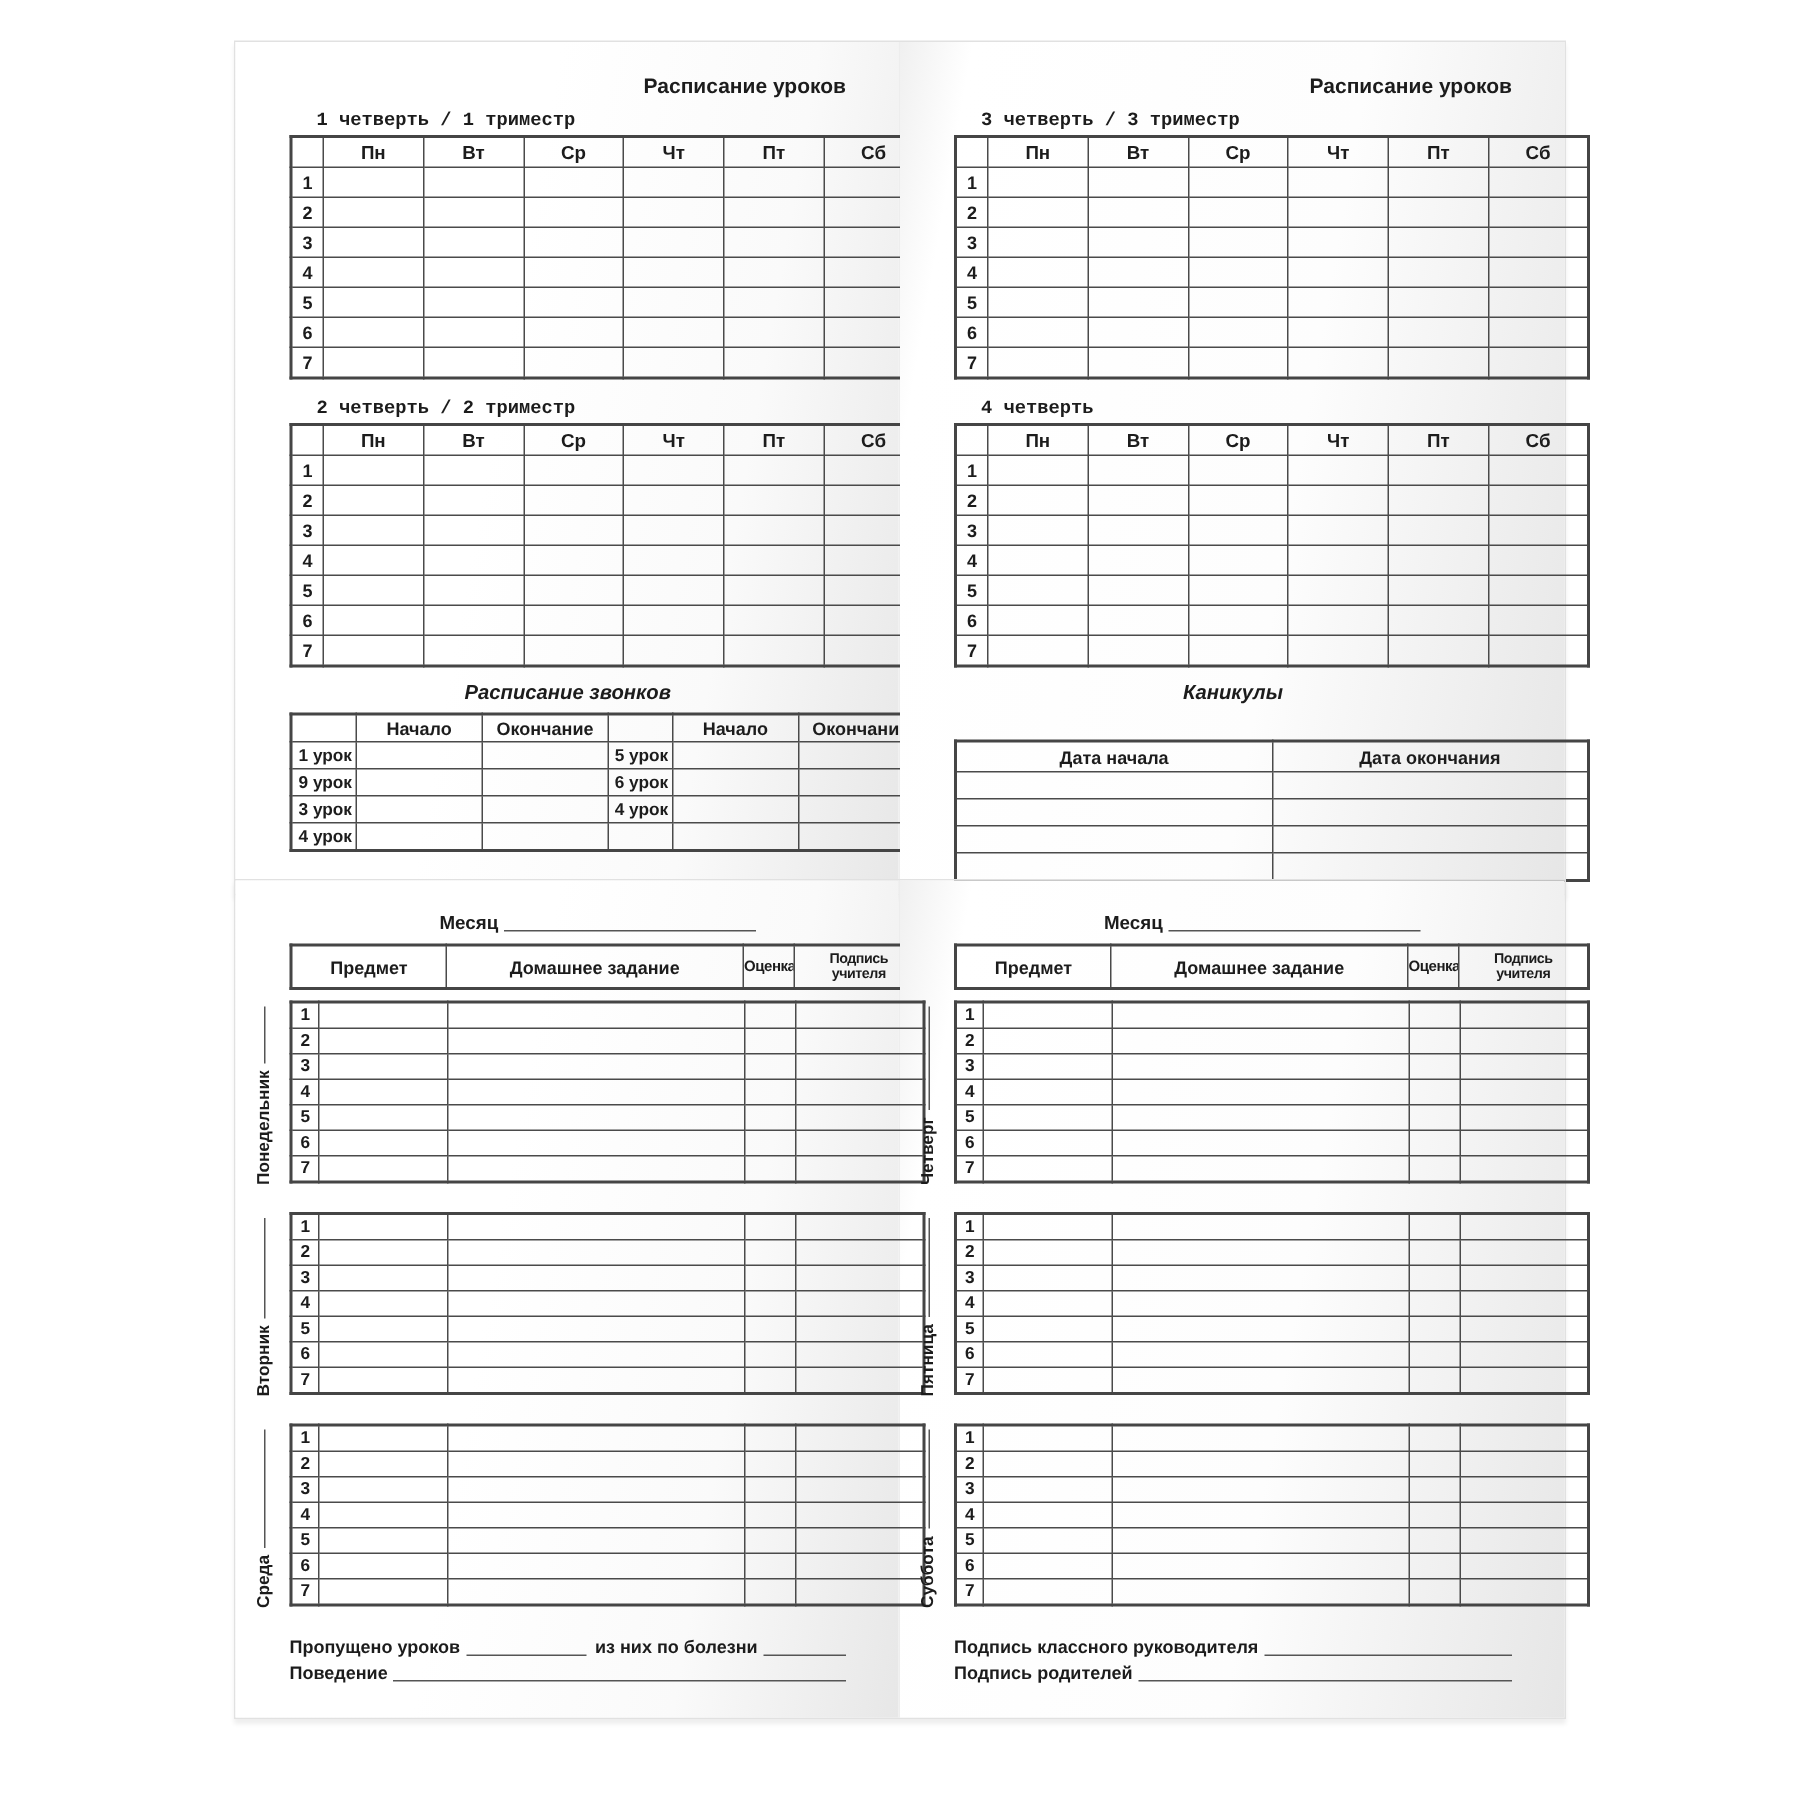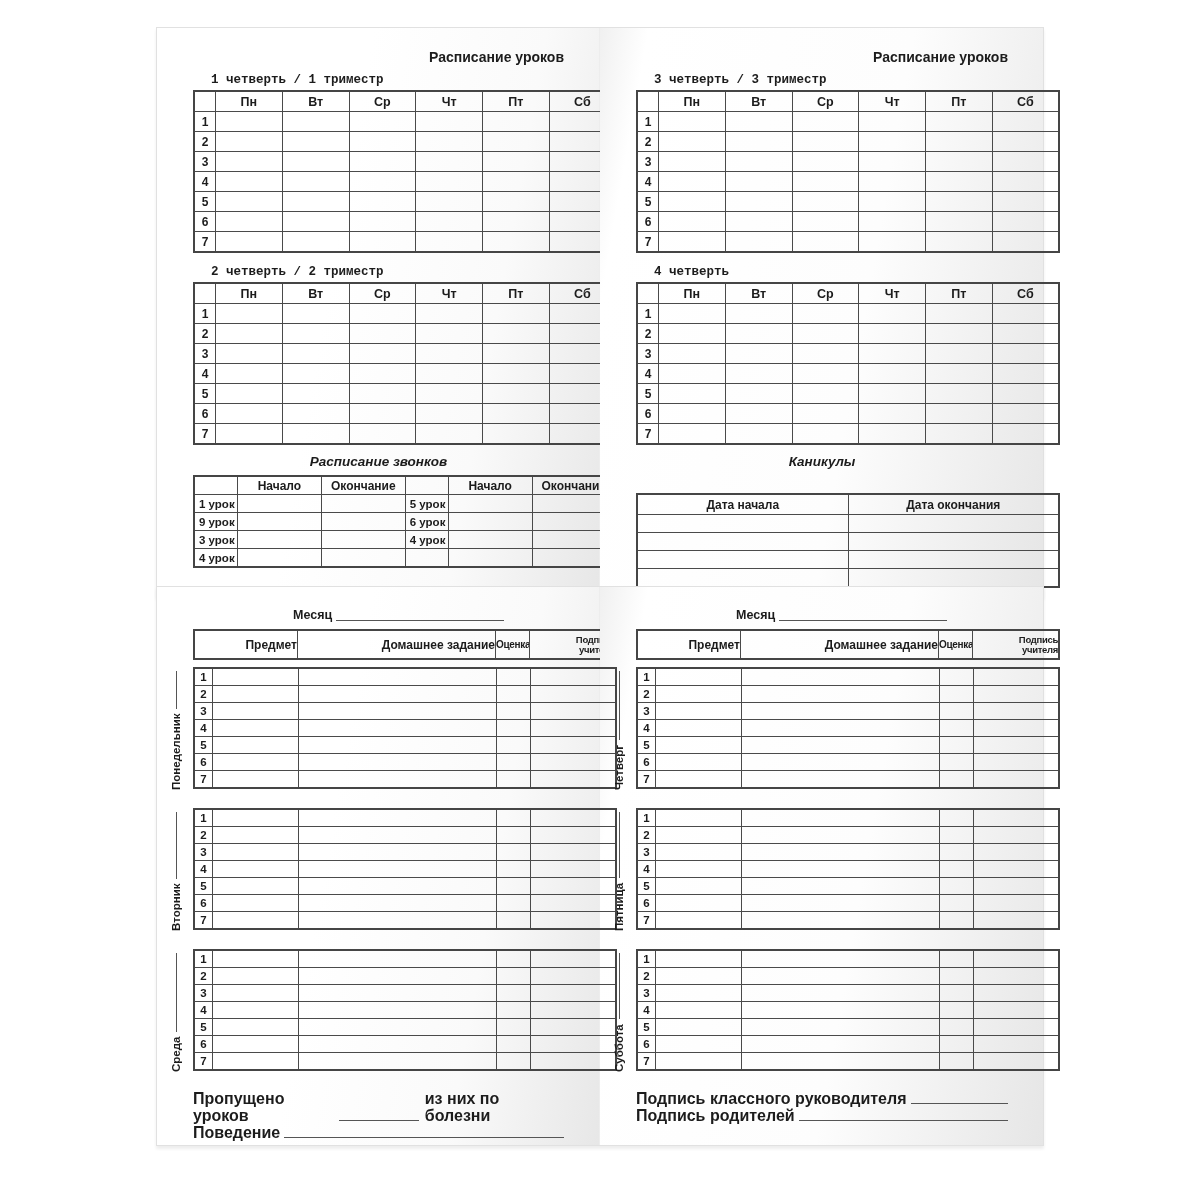--- a/index.html
+++ b/index.html
@@ -42,42 +42,42 @@
   
   .hols { margin-top:23px; }
   .hols th { height:19px; font-size:12px; border-bottom:2px solid #454545; }
   .hols td { height:17px; }
 
   
   .month-row { display:flex; align-items:flex-end; margin:0 0 6px 100px; font-size:12.5px; line-height:16px; }
   .mline { flex:0 0 168px; border-bottom:1px solid #555; margin:0 0 2px 4px; height:10px; }
 
   .dhdr th { height:27px; font-size:12px; border:2px solid #454545; }
-  .dhdr { margin-bottom:7px;text-align:right; }
+  .dhdr { margin-bottom:7px; }
   .dhdr .c-subj { width:102px; }
   .dhdr .c-hw   { width:197px; }
   .dhdr .c-gr   { width:33px; font-size:10px; letter-spacing:-0.3px; }
   .dhdr .c-sig  { font-size:9.5px; line-height:10px; letter-spacing:-0.3px; }
 
   .day-block { position:relative; margin-bottom:19px; width:372px; }
   .db td { height:16px; border-left:2px solid #454545; border-right:2px solid #454545;
            border-top:1px solid #5a5a5a; border-bottom:1px solid #5a5a5a; }
   .db .num    { width:17px; font-size:11.5px; text-align:center; }
   .db .c2-subj{ width:85px; }
   .db .c2-hw  { width:197px; }
   .db .c2-gr  { width:33px; }
 
   .day-label {
     position:absolute; left:-9px; bottom:-1px; width:121px; height:16px;
     transform-origin:0 100%; transform:rotate(-90deg);
     display:flex; align-items:center; font-size:11.5px; line-height:14px; white-space:nowrap;
   }
   .dl-line { flex:1 1 auto; border-top:1px solid #555; margin:0 2px 0 5px; height:0; }
 
-  .foot { margin-top:12px; font-size:16px; }
+  .foot { margin-top:12px; font-size:12px; }
   .fl { display:flex; align-items:flex-end; line-height:17px; }
   .line { border-bottom:1px solid #555; height:10px; margin-bottom:3px; }
   .w80 { flex:0 0 80px; margin:0 6px 3px 4px; }
   .grow { flex:1 1 auto; margin-left:4px; }
 </style>
 </head>
 <body>
 
 <div class="canvas">
 

